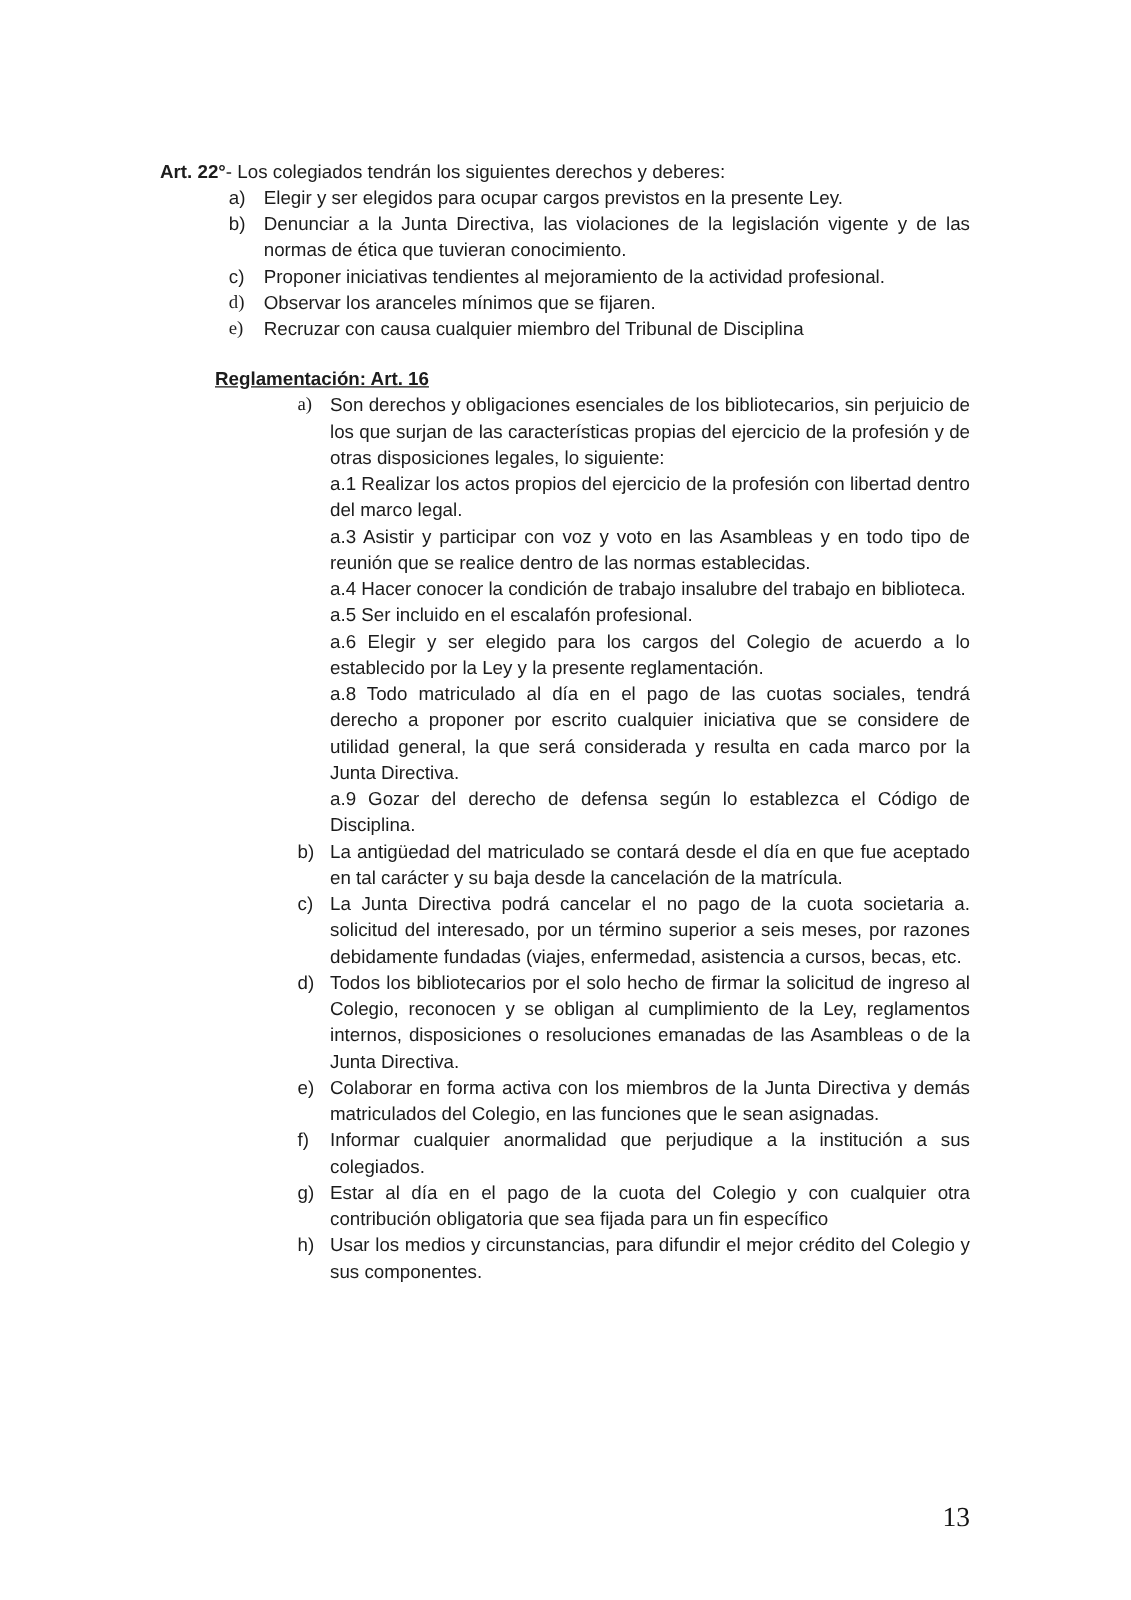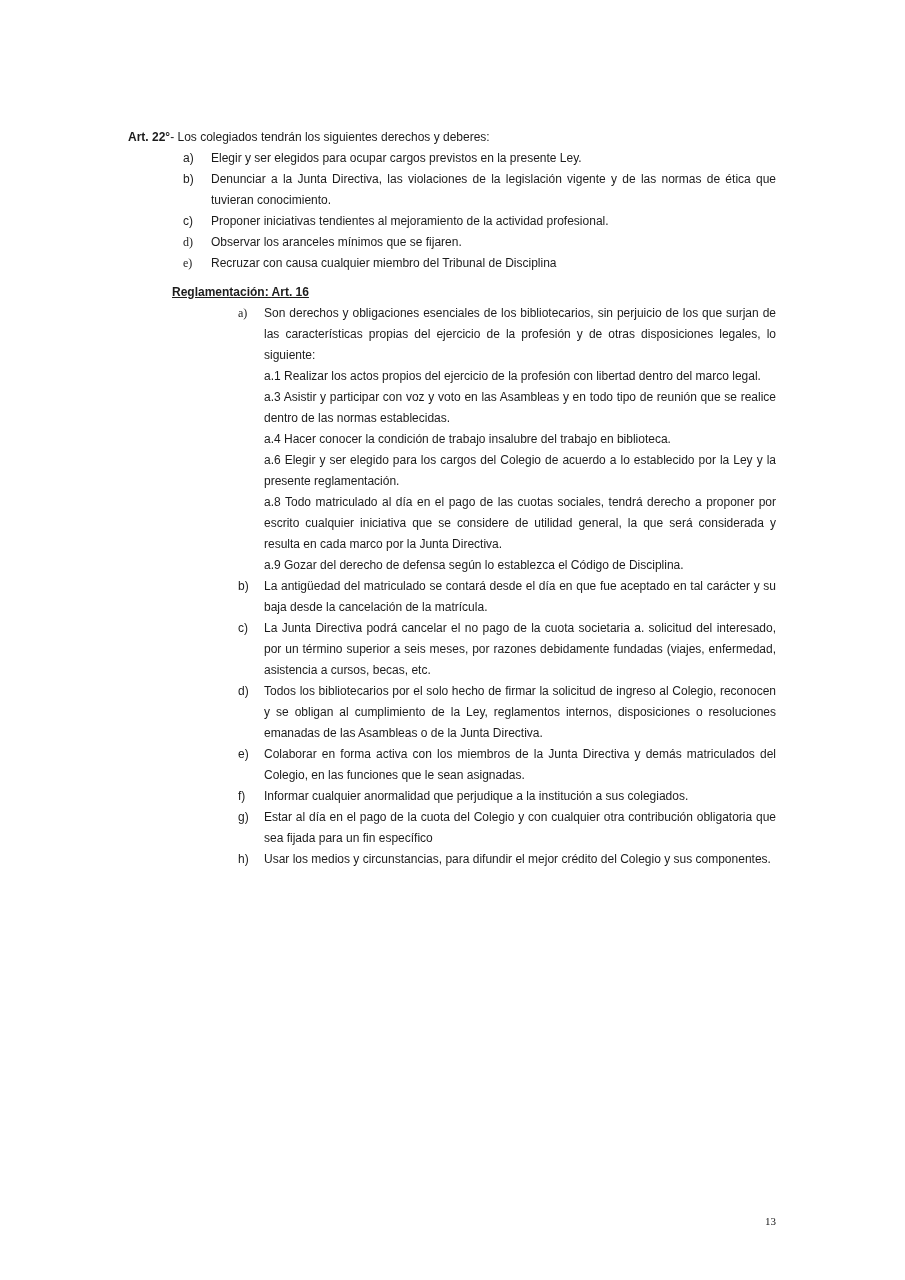--- a/index.html
+++ b/index.html
@@ -15,43 +15,43 @@
   .page {
     position: absolute;
     inset: 0;
     background: #ffffff;
   }
   .content {
     position: absolute;
     left: 128px;
     top: 127px;
     width: 648px;
-    font-size: 12px;
+    font-size: 15px;
     line-height: 21px;
   }
   .art-line .art-label { font-weight: bold; }
   .l1-item { display: flex; padding-left: 55px; }
   .l1-letter { flex: 0 0 28px; }
   .l1-text { flex: 1 1 auto; text-align: justify; }
   .serif-letter { font-family: "Liberation Serif", serif; }
   .reg-heading {
-    margin-top: 8px;
+    margin-top: 19px;
     padding-left: 44px;
     font-weight: bold;
   }
   .reg-heading .u { text-decoration: underline; }
   .l2-item { display: flex; padding-left: 110px; }
   .l2-letter { flex: 0 0 26px; }
   .l2-text { flex: 1 1 auto; text-align: justify; }
   .page-number {
     position: absolute;
     right: 129px;
     bottom: 53px;
     font-family: "Liberation Serif", serif;
-    font-size: 11px;
+    font-size: 22px;
     color: #151515;
   }
 </style>
 </head>
 <body>
 
 <div class="page">
   <div class="content">
 
     <p class="art-line"><span class="art-label">Art. 22°</span><span>- Los colegiados tendrán los siguientes derechos y deberes:</span></p>
@@ -79,20 +79,21 @@
 
     <p class="reg-heading"><span class="u">Reglamentación: Art. 16</span></p>
 
     <div class="l2-item">
       <span class="l2-letter serif-letter">a)</span>
       <div class="l2-text">
         <div>Son derechos y obligaciones esenciales de los bibliotecarios, sin perjuicio de los que surjan de las características propias del ejercicio de la profesión y de otras disposiciones legales, lo siguiente:</div>
         <div>a.1 Realizar los actos propios del ejercicio de la profesión con libertad dentro del marco legal.</div>
         <div>a.3 Asistir y participar con voz y voto en las Asambleas y en todo tipo de reunión que se realice dentro de las normas establecidas.</div>
         <div>a.4 Hacer conocer la condición de trabajo insalubre del trabajo en biblioteca.</div>
+        <div>a.5 Ser incluido en el escalafón profesional.</div>
         <div>a.6 Elegir y ser elegido para los cargos del Colegio de acuerdo a lo establecido por la Ley y la presente reglamentación.</div>
         <div>a.8 Todo matriculado al día en el pago de las cuotas sociales, tendrá derecho a proponer por escrito cualquier iniciativa que se considere de utilidad general, la que será considerada y resulta en cada marco por la Junta Directiva.</div>
         <div>a.9 Gozar del derecho de defensa según lo establezca el Código de Disciplina.</div>
       </div>
     </div>
 
     <div class="l2-item">
       <span class="l2-letter">b)</span>
       <div class="l2-text">
         <div>La antigüedad del matriculado se contará desde el día en que fue aceptado en tal carácter y su baja desde la cancelación de la matrícula.</div>

